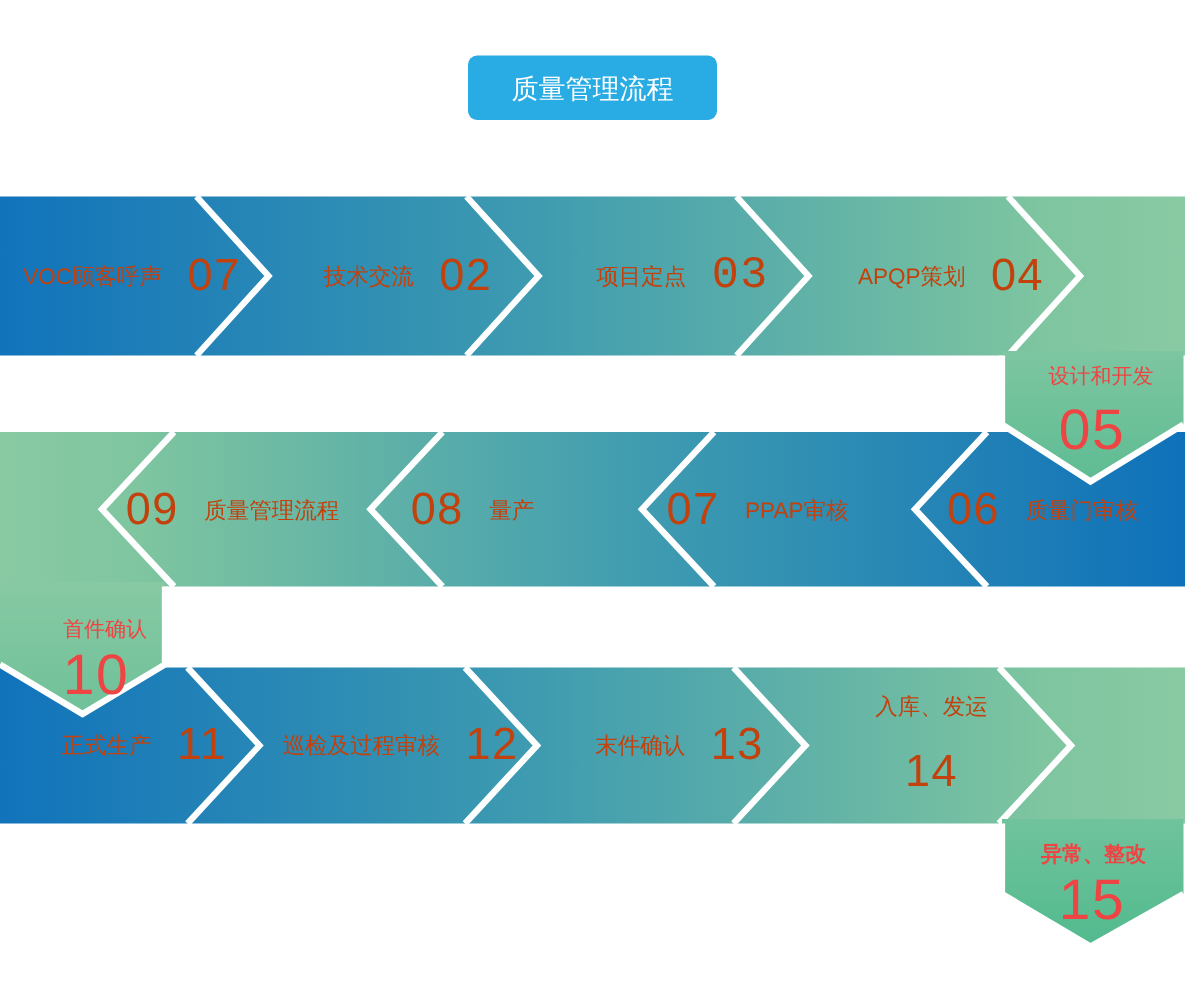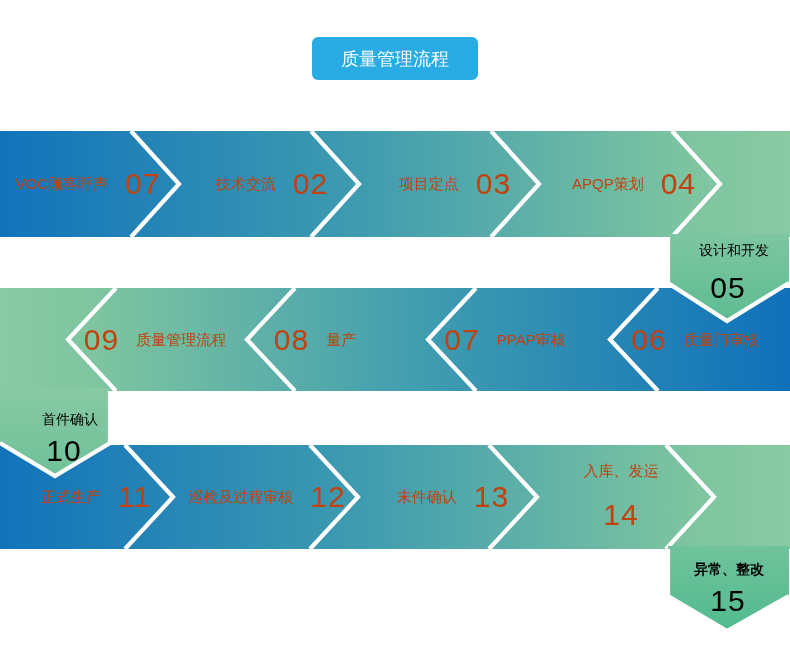--- a/index.html
+++ b/index.html
@@ -14,27 +14,27 @@
     display:flex;align-items:center;justify-content:center;white-space:nowrap;
   }
   .seg{
     position:absolute;display:flex;align-items:center;gap:17px;
     transform:translate(-50%,-50%);white-space:nowrap;color:#c2410c;
   }
   .seg .lbl{font-size:15px;}
   .seg .num{font-size:30px;font-weight:300;letter-spacing:1px;}
   .plbl,.pnum{
     position:absolute;transform:translate(-50%,-50%);
-    color:#000000;white-space:nowrap;
+    color:#ef4444;white-space:nowrap;
   }
   .plbl{font-size:14px;}
-  .pnum{font-size:30px;font-weight:300;letter-spacing:1px;}
+  .pnum{font-size:38px;font-weight:300;letter-spacing:1px;}
   
   .st01{left:88px;top:184px;}  .st02{left:272px;top:184px;}
-  .st03{left:455px;top:184px;} .st04{left:634px;top:184px;}
+  .st03{left:455px;top:184px;font-family:Liberation Mono, monospace;} .st04{left:634px;top:184px;}
   .st06{left:695px;top:340px;} .st07{left:505px;top:340px;}
   .st08{left:315px;top:340px;} .st09{left:155px;top:340px;}
   .st11{left:96px;top:497px;}  .st12{left:267px;top:497px;}
   .st13{left:453px;top:497px;} .st14{left:621px;top:497px;flex-direction:column;}
   
   .p05l{left:734px;top:251px;} .p05n{left:728px;top:288px;}
   .p10l{left:70px;top:420px;}  .p10n{left:64px;top:451px;}
   .p15l{left:729px;top:570px;font-weight:bold;} .p15n{left:728px;top:601px;}
 </style>
 </head>

